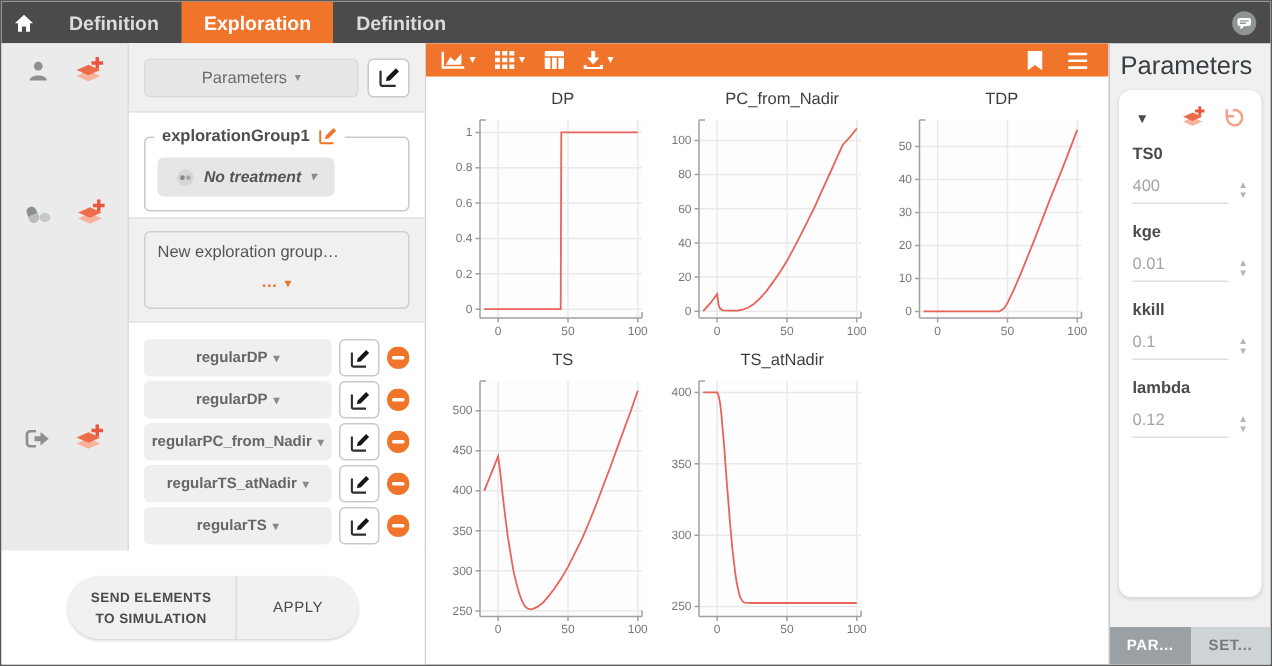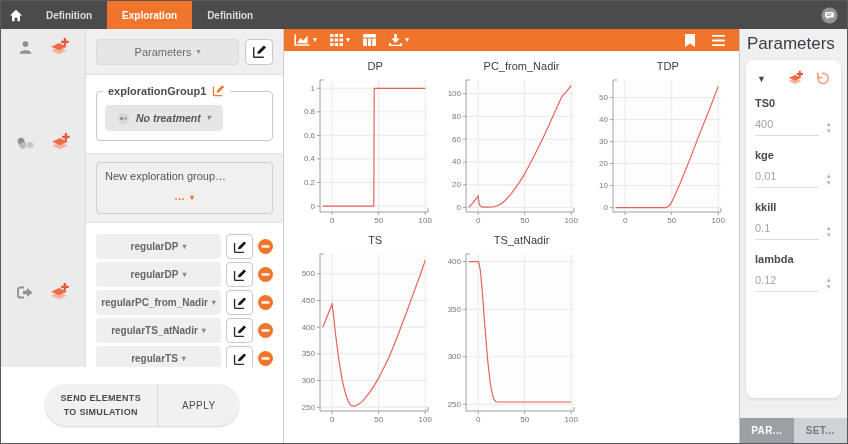--- a/index.html
+++ b/index.html
@@ -2,21 +2,21 @@
 <html><head>
 <meta charset="utf-8">
 <style>
   * { margin:0; padding:0; box-sizing:border-box; }
   html,body { width:848px; height:444px; font-family:"Liberation Sans", sans-serif; background:#fff; }
   .screen { width:848px; height:444px; border:1px solid #5a5a5a; display:flex; flex-direction:column; overflow:hidden; background:#fff; }
 
   
   .topbar { height:28px; background:#4b4b4b; display:flex; align-items:stretch; flex:none; }
   .home-btn { width:30px; display:flex; align-items:center; justify-content:center; cursor:pointer; }
-  .tab { padding:0 15px; display:flex; align-items:center; font-size:10px; font-weight:bold; color:#dcdcdc; cursor:pointer; }
+  .tab { padding:0 15px; display:flex; align-items:center; font-size:13px; font-weight:bold; color:#dcdcdc; cursor:pointer; }
   .tab.active { background:#f0752b; color:#fff; }
   .topbar .spacer { flex:1; }
   .bubble-btn { display:flex; align-items:center; margin-right:9px; cursor:pointer; }
 
   
   .main { flex:1; display:flex; min-height:0; }
 
   
   .left-region { width:283px; flex:none; display:flex; flex-direction:column; border-right:1px solid #cfcfcf; background:#fff; }
   .left-main { flex:1; display:flex; min-height:0; }
@@ -27,21 +27,21 @@
 
   .explorer { flex:1; display:flex; flex-direction:column; background:#fff; min-width:0; }
   .sectionA { height:46px; flex:none; background:#f0f0f0; border-bottom:1px solid #e2e2e2; display:flex; align-items:center; gap:6px; padding:0 10px; }
   .param-btn { flex:1; height:26px; background:#e6e6e6; border:1px solid #dadada; border-radius:4px; font-size:11px; color:#6b6b6b; display:flex; align-items:center; justify-content:center; gap:5px; cursor:pointer; font-family:inherit; }
   .edit-btn { width:28px; height:26px; background:#fff; border:1px solid #c9c9c9; border-radius:4px; display:flex; align-items:center; justify-content:center; cursor:pointer; }
   .edit-btn.small { width:27px; height:25px; flex:none; }
   .caret { font-size:8px; color:#8a8a8a; line-height:1; }
   .caret.or { color:#f0752b; }
   .caret.wh { color:#fff; }
 
-  .sectionB { padding:16px 10px 12px; }
+  .sectionB { padding:16px 10px 4px; }
   .group-box { border:1px solid #c9c9c9; border-radius:4px; padding:13px 8px 9px; position:relative; }
   .group-legend { position:absolute; top:-8px; left:6px; background:#fff; padding:0 5px; font-size:11px; font-weight:bold; color:#4e4e4e; display:flex; align-items:center; gap:6px; }
   .treatment-btn { height:26px; background:#e6e6e6; border:none; border-radius:4px; padding:0 12px; display:inline-flex; align-items:center; gap:6px; font-size:10.5px; font-style:italic; font-weight:bold; color:#555; cursor:pointer; font-family:inherit; }
 
   .sectionC { background:#f0f0f0; border-top:1px solid #e2e2e2; border-bottom:1px solid #e2e2e2; padding:8px 10px; }
   .new-group-box { border:1px solid #cfcfcf; border-radius:4px; min-height:52px; padding:7px 8px 4px; font-size:11px; color:#555; cursor:pointer; }
   .more-dd { text-align:center; color:#f0752b; font-size:11px; font-weight:bold; margin-top:8px; cursor:pointer; letter-spacing:1px; }
 
   .sectionD { padding:11px 10px 0; }
   .out-row { display:flex; align-items:center; gap:5px; margin-bottom:3px; }

